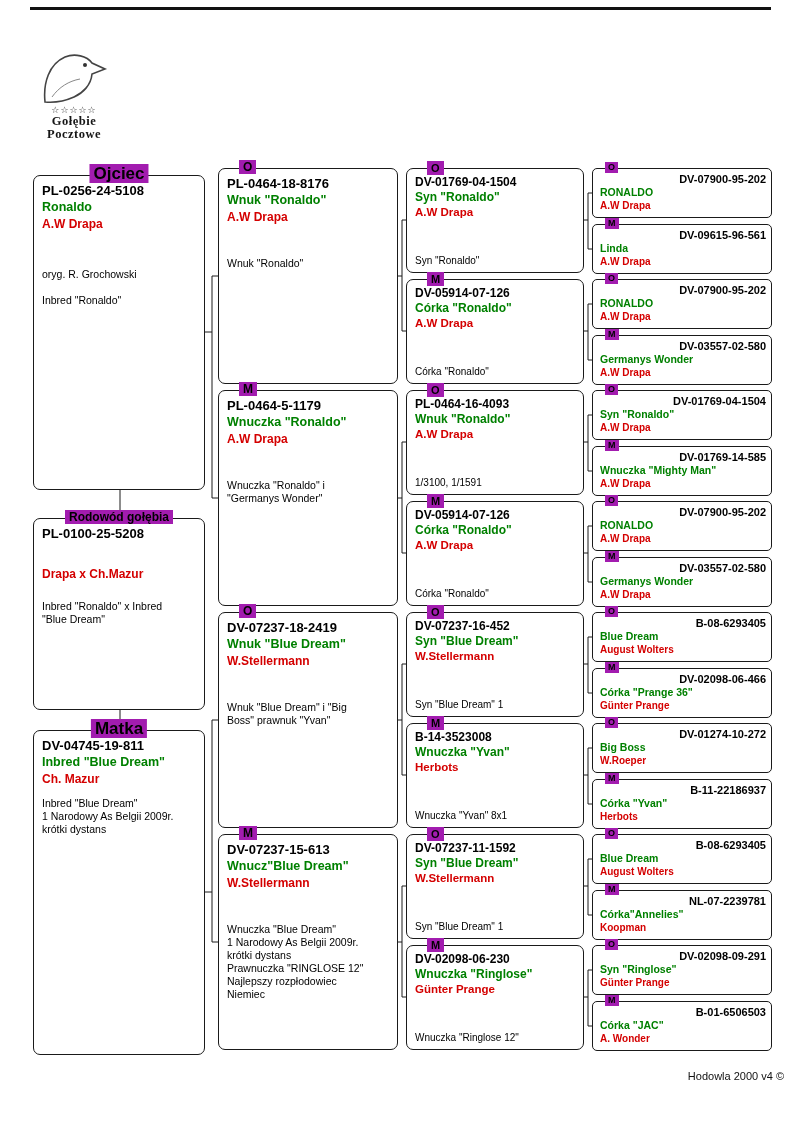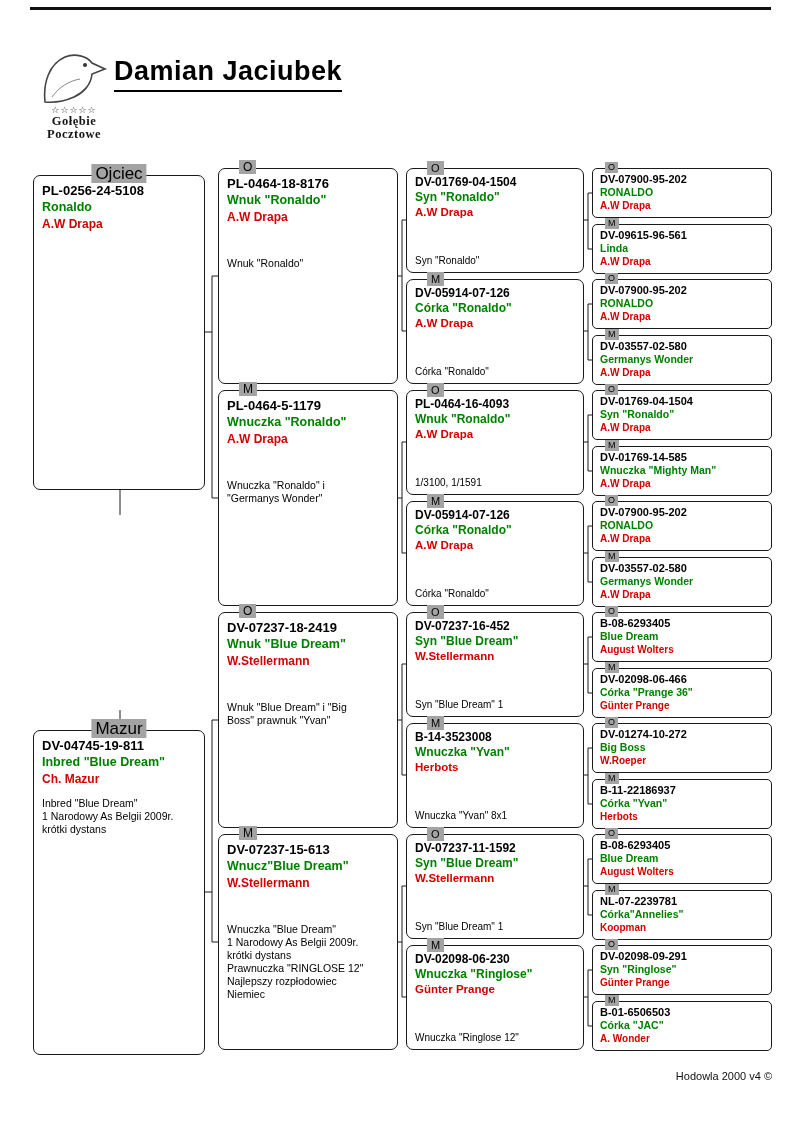--- a/index.html
+++ b/index.html
@@ -17,21 +17,21 @@
     font-weight:bold; font-size:12.5px; line-height:13px; color:#151515; letter-spacing:.5px; }
 
   .title {
     position:absolute; left:114px; top:56px; font-size:27px; font-weight:bold;
     letter-spacing:.5px; border-bottom:2.5px solid #000; padding-bottom:3px; white-space:nowrap;
   }
 
   .connectors { position:absolute; left:0; top:0; pointer-events:none; }
 
   .box { position:absolute; border:1.5px solid #1a1a1a; border-radius:7px; background:#fff; padding:6px 6px 4px 8px; }
-  .tag { position:absolute; top:-9px; left:20px; background:#a3a3a3; padding:0 4px; font-weight:normal; font-size:12px; line-height:14px; }
+  .tag { position:absolute; top:-9px; left:20px; background:#a21caf; padding:0 4px; font-weight:bold; font-size:12px; line-height:14px; }
   .tag-big { font-size:17px; line-height:19px; top:-12px; left:50%; transform:translateX(-50%); white-space:nowrap; }
   .tag-mid { font-size:12px; line-height:14px; top:-9px; left:50%; transform:translateX(-50%); white-space:nowrap; }
 
   .ring    { font-weight:bold; font-size:13px;   line-height:17px; color:#000; }
   .pname   { font-weight:bold; font-size:12.5px; line-height:17px; color:#008000; }
   .breeder { font-weight:bold; font-size:12px;   line-height:16px; color:#d40000; }
   .desc    { font-size:10.5px; line-height:13px; color:#000; white-space:pre-line; }
 
   .c1 { left:33px;  width:172px; }
   .c2 { left:218px; width:180px; }
@@ -46,46 +46,45 @@
   .c2 .desc { margin-top:32px; }
 
   .c3 { display:flex; flex-direction:column; padding-bottom:5px; }
   .c3 .ring    { font-size:12px;   line-height:15px; }
   .c3 .pname   { font-size:12px;   line-height:15px; }
   .c3 .breeder { font-size:11.5px; line-height:15px; }
   .c3 .desc    { margin-top:auto; font-size:10px; }
   .c3 .tag     { font-size:11px; top:-8px; }
 
   .c4 { padding:3px 5px 2px 7px; border-radius:5px; }
-  .c4 .ring    { font-size:11px;   line-height:14px; }
+  .c4 .ring    { font-size:11px;   line-height:14px;text-align:right; }
   .c4 .pname   { font-size:10.5px; line-height:13px; }
   .c4 .breeder { font-size:10px;   line-height:13px; }
   .c4 .tag     { font-size:9px; line-height:11px; top:-7px; left:12px; padding:0 3px; }
 
-  .footer-credit { position:absolute; right:28px; top:1070px; font-size:11px; color:#111; }
+  .footer-credit { position:absolute; right:16px; top:1070px; font-size:11px; color:#111; }
 </style>
 </head>
 <body>
 
 <div class="page">
 
   <div class="top-rule"></div>
 
   <div class="logo">
     <svg width="70" height="54" viewBox="0 0 70 54">
       <path d="M6 52 C4 33 10 14 26 7 C36 3 48 6 53 13 L66 19 L53 24 C52 35 44 43 35 47 C26 51 16 53 6 52 Z" fill="#fff" stroke="#444" stroke-width="1.6"></path>
       <circle cx="46" cy="15" r="2" fill="#333"></circle>
       <path d="M13 47 C20 37 30 31 41 29" fill="none" stroke="#888" stroke-width="1"></path>
     </svg>
     <span class="logo-stars">☆☆☆☆☆</span>
     <span class="logo-text">Gołębie</span>
     <span class="logo-text">Pocztowe</span>
   </div>
 
-  <h1 class="title">Damian Jaciubek</h1>
 
   <svg class="connectors" width="800" height="1131" viewBox="0 0 800 1131">
     <path fill="none" stroke="#1a1a1a" stroke-width="1" d="
       M205 332 H212 M212 276 V498 M212 276 H218 M212 498 H218
       M205 892 H212 M212 720 V942 M212 720 H218 M212 942 H218
       M120 490 V515 M120 710 V727
       M398 276 H402 M402 220 V331 M402 220 H406 M402 331 H406
       M398 498 H402 M402 442 V553 M402 442 H406 M402 553 H406
       M398 720 H402 M402 664 V775 M402 664 H406 M402 775 H406
       M398 942 H402 M402 886 V997 M402 886 H406 M402 997 H406
@@ -97,25 +96,35 @@
       M584 775 H588 M588 748 V804 M588 748 H592 M588 804 H592
       M584 886 H588 M588 859 V915 M588 859 H592 M588 915 H592
       M584 997 H588 M588 970 V1026 M588 970 H592 M588 1026 H592"></path>
   </svg>
 
   <div class="box c1 father-box" style="top:175px;height:315px">
     <span class="tag tag-big">Ojciec</span>
     <div class="ring">PL-0256-24-5108</div>
     <div class="pname">Ronaldo</div>
     <div class="breeder">A.W Drapa</div>
-  </div>
-
+    <div class="desc">oryg. R. Grochowski
+
+Inbred "Ronaldo"</div>
+  </div>
+
+  <div class="box c1 subject-box" style="top:518px;height:192px">
+    <span class="tag tag-mid">Rodowód gołębia</span>
+    <div class="ring">PL-0100-25-5208</div>
+    <div class="breeder">Drapa x Ch.Mazur</div>
+    <div class="desc">Inbred "Ronaldo" x Inbred
+"Blue Dream"</div>
+  </div>
 
   <div class="box c1 mother-box" style="top:730px;height:325px">
-    <span class="tag tag-big">Mazur</span>
+    <span class="tag tag-big">Matka</span>
     <div class="ring">DV-04745-19-811</div>
     <div class="pname">Inbred "Blue Dream"</div>
     <div class="breeder">Ch. Mazur</div>
     <div class="desc">Inbred "Blue Dream"
 1 Narodowy As Belgii 2009r.
 krótki dystans</div>
   </div>
 
   <div class="box c2" style="top:168px;height:216px">
     <span class="tag">O</span>

